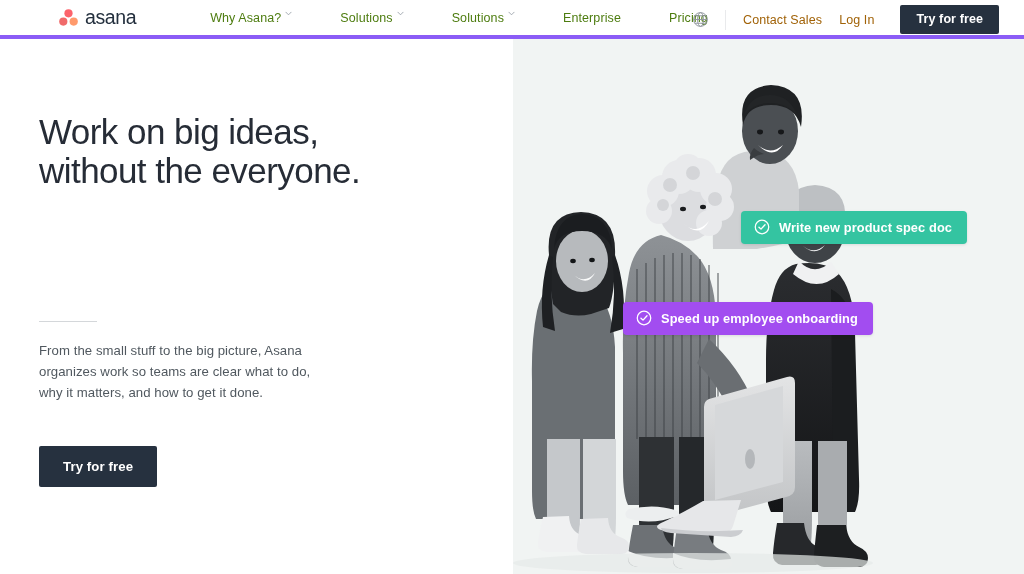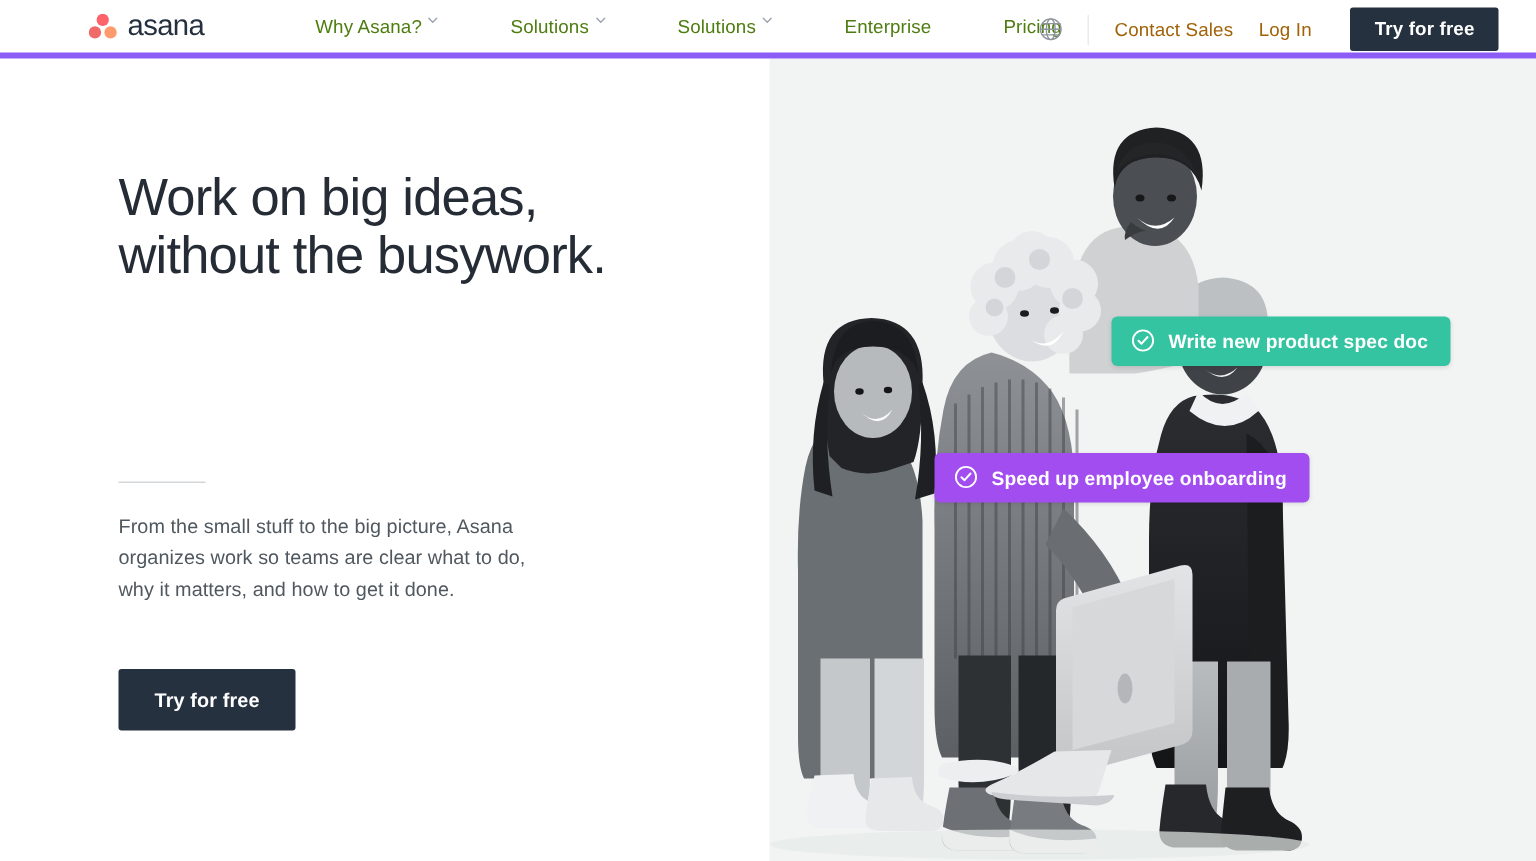--- a/index.html
+++ b/index.html
@@ -107,21 +107,21 @@
   .hero {
     display: flex;
     height: 535px;
     background: #ffffff;
   }
   .hero-left {
     width: 513px;
     flex: 0 0 513px;
     background: #ffffff;
     position: relative;
-    padding-left: 79px;
+    padding-left: 39px;
     padding-top: 73px;
   }
   .headline {
     font-size: 35px;
     line-height: 39px;
     color: #262c36;
     font-weight: 400;
     letter-spacing: -0.55px;
     max-width: 400px;
   }
@@ -251,21 +251,21 @@
     <span class="nav-action">Log In</span>
     <button class="try-btn-nav">Try for free</button>
   </div>
 </div>
 
 <div class="hero">
 
   <div class="hero-left">
     <h1 class="headline">
       <span>Work on big ideas,</span><br>
-      <span>without the busywork.</span>
+      <span>without the everyone.</span>
     </h1>
     <div class="hr-rule"></div>
     <p class="sub-copy">From the small stuff to the big picture, Asana organizes work so teams are clear what to do, why it matters, and how to get it done.</p>
     <button class="try-btn-hero">Try for free</button>
   </div>
 
   <div class="hero-right">
     <div class="photo-wrap">
       <svg class="photo-svg" width="511" height="535" viewBox="0 0 511 535" xmlns="http://www.w3.org/2000/svg">
         <defs>

